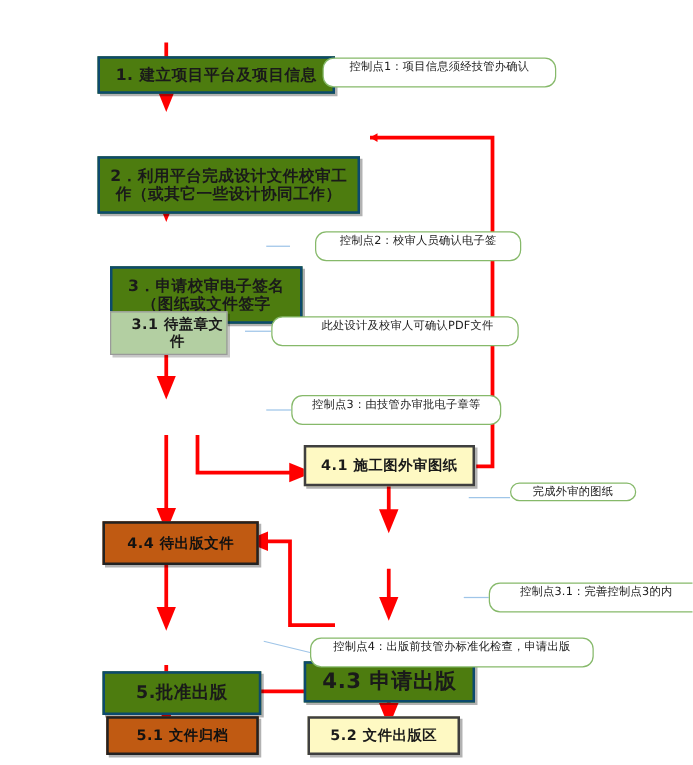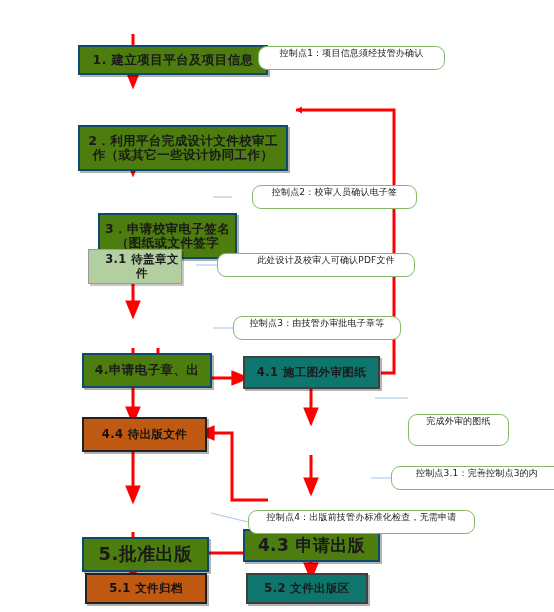--- a/index.html
+++ b/index.html
@@ -26,21 +26,21 @@
   
   .n-yellow{
     background:#4d7c0f;
     border:2px solid #0c4a6e;
     color:#1a1a1a;
     box-shadow:2px 2px 0 rgba(0,0,0,0.30);
     margin-top:41px;
   }
   
   .n-green{
-    background:#0f766e;
+    background:#fef9c3;
     border:2px solid #3f3f3f;
     color:#1a1a1a;
     box-shadow:2px 2px 0 rgba(0,0,0,0.30);
   }
   
   .n-green2{
     background:#b3cfa2;
     border:1px solid #9a9a9a;
     color:#1a1a1a;
     box-shadow:2px 2px 0 rgba(0,0,0,0.22);
@@ -131,46 +131,43 @@
   </svg>
 
   <div class="node n-yellow" style="left:78px;top:4px;width:190px;height:30px;font-size:12.5px;">
     <span class="lbl">1. 建立项目平台及项目信息</span>
   </div>
 
   <div class="node n-yellow" style="left:78px;top:84px;width:210px;height:46px;font-size:12.5px;">
     <span class="lbl">2．利用平台完成设计文件校审工作（或其它一些设计协同工作）</span>
   </div>
 
-  <div class="node n-yellow" style="left:98px;top:172px;width:139px;height:46px;font-size:12.5px;">
+  <div class="node n-yellow" style="left:88px;top:172px;width:154px;height:46px;font-size:12.5px;">
     <span class="lbl">3．申请校审电子签名（图纸或文件签字</span>
   </div>
 
   <div class="node n-green2" style="left:88px;top:249px;width:94px;height:35px;font-size:11.5px;">
     <span class="lbl">3.1 待盖章文件</span>
   </div>
 
-  <div class="node n-yellow" style="left:82px;top:312px;width:130px;height:35px;font-size:12.5px;">
-    <span class="lbl">4.申请电子章、出</span>
-  </div>
 
   <div class="node n-green" style="left:243px;top:356px;width:137px;height:33px;font-size:11.5px;">
     <span class="lbl">4.1 施工图外审图纸</span>
   </div>
 
 
   <div class="node n-yellow" style="left:243px;top:488px;width:137px;height:33px;font-size:17px;">
     <span class="lbl">4.3 申请出版</span>
   </div>
 
   <div class="node n-brown" style="left:82px;top:417px;width:125px;height:35px;font-size:11.5px;">
     <span class="lbl">4.4 待出版文件</span>
   </div>
 
-  <div class="node n-yellow" style="left:82px;top:496px;width:127px;height:35px;font-size:18px;">
+  <div class="node n-yellow" style="left:82px;top:496px;width:127px;height:35px;font-size:14px;">
     <span class="lbl">5.批准出版</span>
   </div>
 
   <div class="node n-brown" style="left:85px;top:573px;width:122px;height:31px;font-size:11.5px;">
     <span class="lbl">5.1 文件归档</span>
   </div>
 
   <div class="node n-green" style="left:246px;top:573px;width:122px;height:31px;font-size:11.5px;">
     <span class="lbl">5.2 文件出版区</span>
   </div>
@@ -184,25 +181,25 @@
   </div>
 
   <div class="note" style="left:217px;top:253px;width:198px;height:24px;padding-left:20px;">
     <span>此处设计及校审人可确认PDF文件</span>
   </div>
 
   <div class="note" style="left:233px;top:316px;width:168px;height:24px;">
     <span>控制点3：由技管办审批电子章等</span>
   </div>
 
-  <div class="note" style="left:408px;top:386px;width:101px;height:32px;margin-top:28px;">
+  <div class="note" style="left:408px;top:386px;width:101px;height:15px;">
     <span>完成外审的图纸</span>
   </div>
 
   <div class="note" style="left:391px;top:466px;width:172px;height:24px;">
     <span>控制点3.1：完善控制点3的内</span>
   </div>
 
   <div class="note" style="left:248px;top:510px;width:227px;height:24px;">
-    <span>控制点4：出版前技管办标准化检查，无需申请</span>
+    <span>控制点4：出版前技管办标准化检查，申请出版</span>
   </div>
 
 </div>
 
 </body></html>

